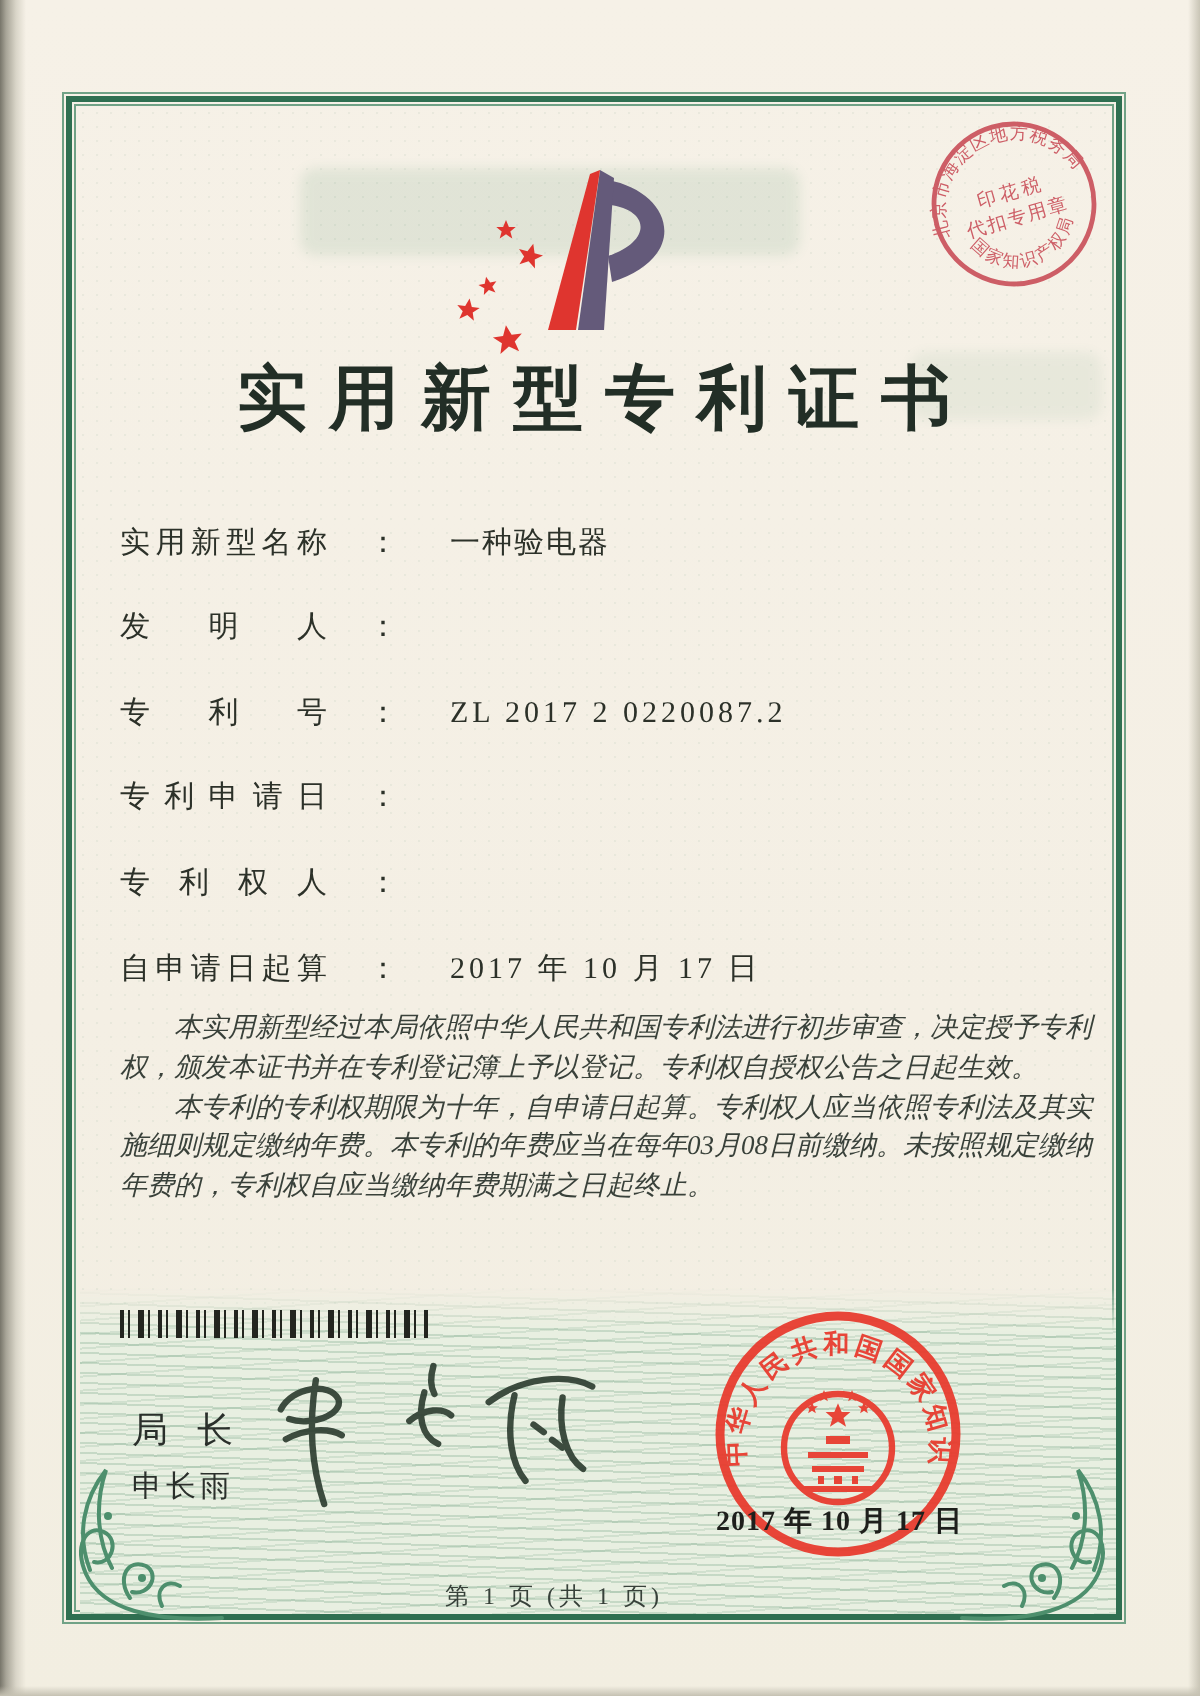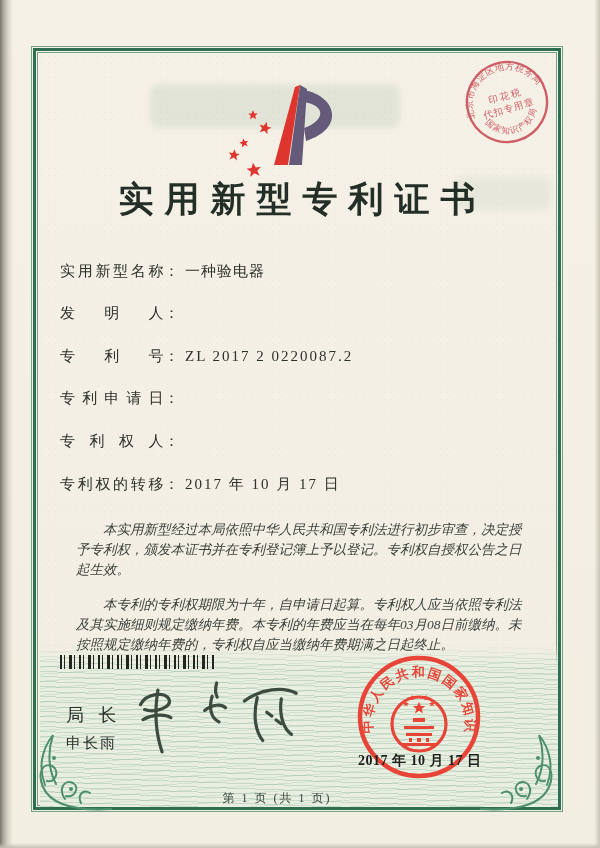--- a/index.html
+++ b/index.html
@@ -23,27 +23,27 @@
       repeating-linear-gradient(2deg, rgba(118,165,134,.30) 0 1px, transparent 1px 5px),
       repeating-linear-gradient(-4deg, rgba(118,165,134,.20) 0 1px, transparent 1px 7px);
     -webkit-mask-image:linear-gradient(180deg,transparent 0,#000 22px);
             mask-image:linear-gradient(180deg,transparent 0,#000 22px);}
   .ghost{filter:blur(3px);opacity:.12;border-radius:8px;}
   .g1{left:150px;top:84px;width:250px;height:44px;background:#4f8f68;}
   .g2{left:455px;top:176px;width:96px;height:34px;background:#4f8f68;opacity:.08;}
   .certno{left:60px;top:96px;font-size:14.5px;letter-spacing:1.5px;color:#30342f;}
   .title{left:31px;top:176px;width:532px;text-align:center;font-size:35px;font-weight:600;
     letter-spacing:11px;color:#222e26;text-indent:11px;}
-  .frow{left:60px;width:495px;display:flex;align-items:baseline;font-size:15px;color:#2c3129;}
+  .frow{left:60px;width:495px;display:flex;align-items:baseline;font-size:15px;color:#2c3129;gap:20px;}
   .flabel{display:inline-block;width:104px;text-align:justify;text-align-last:justify;letter-spacing:.5px;}
   .fcolon{margin:0 6px 0 0;}
   .fvalue{letter-spacing:1px;}
   .fnum{letter-spacing:2px;}
   .bodytext{left:60px;top:504px;width:486px;}
-  .bodytext p{margin:16px;text-indent:2em;font-size:13.5px;line-height:19.8px;color:#39413a;font-style:italic;}
+  .bodytext p{margin:0;text-indent:2em;font-size:13.5px;line-height:19.8px;color:#39413a;font-style:italic;}
   .barcode{left:60px;top:655px;width:156px;height:14px;background:
     repeating-linear-gradient(90deg,#23251f 0 2px,transparent 2px 4px,#23251f 4px 5px,transparent 5px 9px,
       #23251f 9px 12px,transparent 12px 14px,#23251f 14px 15px,transparent 15px 19px);}
   .dtitle{left:66px;top:703px;font-size:18px;letter-spacing:5px;color:#2a2f2b;}
   .dname{left:66px;top:734px;font-size:15px;letter-spacing:2px;color:#2a2f2b;}
   .sig{left:125px;top:674px;transform:rotate(-2deg);}
   .sealdate{left:358px;top:752px;width:130px;font-size:14px;font-weight:600;letter-spacing:.5px;color:#1e1f1c;}
   .footer{left:31px;top:790px;width:492px;text-align:center;font-size:12px;letter-spacing:2px;color:#37413a;}
   .taxstamp{left:463px;top:58px;transform:rotate(-16deg);opacity:.88;}
   .seal{left:354px;top:652px;opacity:.93;}
@@ -115,21 +115,21 @@
   </div>
   <div class="abs frow" style="top:389px">
     <span class="flabel">专利申请日</span>
       <span class="fcolon">：</span>
   </div>
   <div class="abs frow" style="top:432px">
     <span class="flabel">专利权人</span>
       <span class="fcolon">：</span>
   </div>
   <div class="abs frow" style="top:475px">
-    <span class="flabel">专利权的转移</span>
+    <span class="flabel">自申请日起算</span>
       <span class="fcolon">：</span>
       <span class="fvalue fnum">2017 年 10 月 17 日</span>
   </div>
 
   <div class="abs bodytext">
     <p>本实用新型经过本局依照中华人民共和国专利法进行初步审查，决定授予专利权，颁发本证书并在专利登记簿上予以登记。专利权自授权公告之日起生效。</p>
     <p>本专利的专利权期限为十年，自申请日起算。专利权人应当依照专利法及其实施细则规定缴纳年费。本专利的年费应当在每年03月08日前缴纳。未按照规定缴纳年费的，专利权自应当缴纳年费期满之日起终止。</p>
   </div>
 
   <div class="abs barcode"></div>

